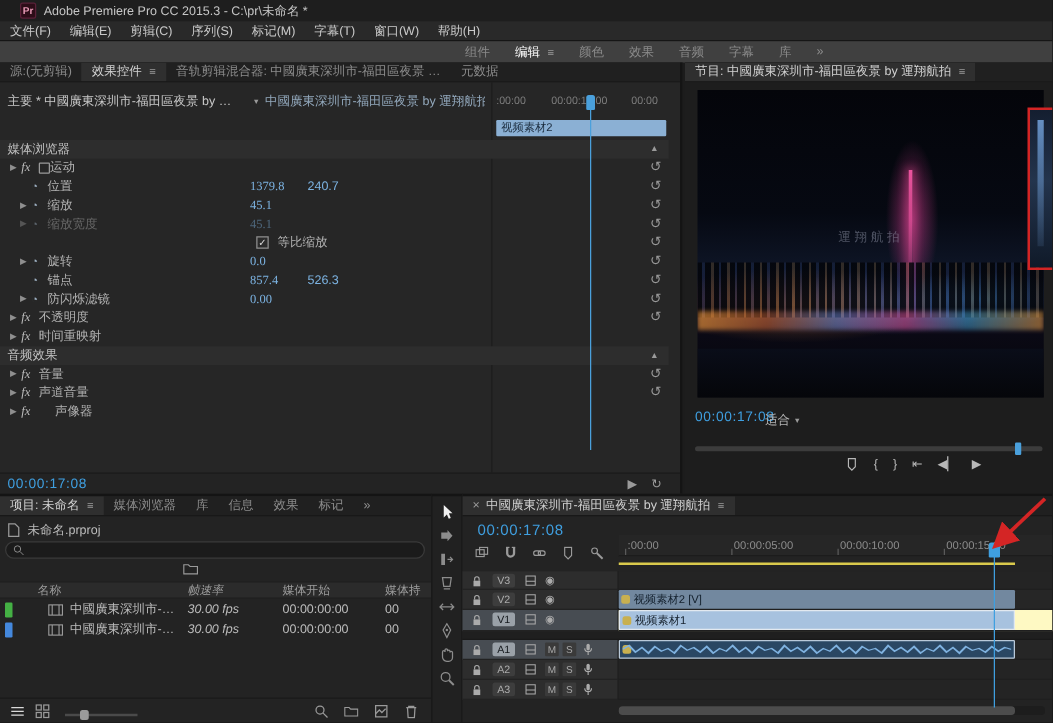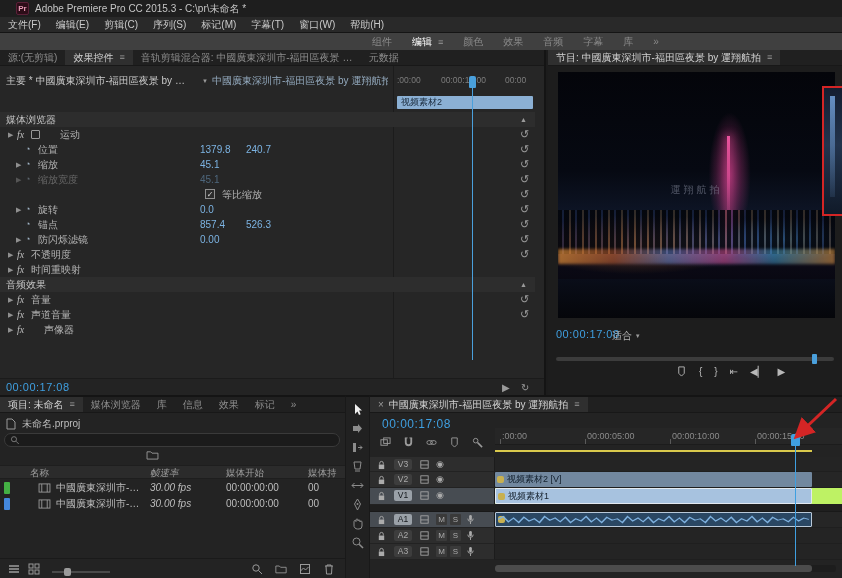--- a/index.html
+++ b/index.html
@@ -39,21 +39,21 @@
   .fxrow span { line-height:15px; }
   .fxrow.sec { background:#2d2d2d; color:#c1c1c1; }
   .sec-label { position:absolute; left:6px; }
   .sec-col { position:absolute; right:8px; font-size:7px; color:#9a9a9a; }
   .r-exp { position:absolute; font-size:7px; color:#8f8f8f; }
   .fx-fx { position:absolute; font-style:italic; font-family:"Liberation Serif","DejaVu Serif",serif; color:#bdbdbd; }
   .mi { position:absolute; left:31px; top:3px; width:9px; height:9px; border:1px solid #9a9a9a; border-radius:1px; }
   .r-sw { position:absolute; left:25px; color:#9fb2c4; font-size:9px; }
   .r-lab { position:absolute; white-space:nowrap; }
   .pv { position:absolute; color:#7cb3e2; }
-  .px { left:200px; } .py { left:246px; }
+  .px { left:200px;font-family:Liberation Serif, serif; } .py { left:246px; }
   .r-reset { position:absolute; left:520px; color:#9a9a9a; font-size:11px; }
   .dim { opacity:.45; }
   .cb { position:absolute; left:205px; top:2px; width:10px; height:10px; border:1px solid #8f8f8f; background:#2b2b2b; color:#d8d8d8; font-size:8px; line-height:9px !important; text-align:center; }
   .cb-label { position:absolute; left:222px; }
   .fx-ph-head { position:absolute; left:469px; top:10px; width:7px; height:12px; background:#4aa0dc; border-radius:2px 2px 1px 1px; z-index:4; }
   .fx-playhead { position:absolute; left:472px; top:22px; width:1px; height:272px; background:#4aa0dc; z-index:3; }
   .fx-status { position:absolute; left:0; bottom:0; right:0; height:17px; background:#232323; border-top:1px solid #1b1b1b; font-size:11px; }
   .fx-status .tc { position:absolute; left:6px; top:2px; color:#3f9fe0; letter-spacing:.5px; }
   .fx-sicon { position:absolute; top:3px; color:#9a9a9a; font-size:10px; }
 
@@ -211,21 +211,21 @@
 
       <div class="fx-rows">
         <div class="fxrow sec">
           <span class="sec-label">媒体浏览器</span>
           <span class="sec-col">▲</span>
         </div>
         <div class="fxrow">
           <span class="r-exp" style="left:8px">▶</span>
           <span class="fx-fx" style="left:17px">fx</span>
           <span class="mi"></span>
-          <span class="r-lab" style="left:60px">运动</span>
+          <span class="r-lab" style="left:40px">运动</span>
           <span class="r-reset">↺</span>
         </div>
         <div class="fxrow">
           <span class="r-sw">◔</span>
           <span class="r-lab" style="left:38px">位置</span>
           <span class="pv px">1379.8</span>
           <span class="pv py">240.7</span>
           <span class="r-reset">↺</span>
         </div>
         <div class="fxrow">
@@ -612,21 +612,21 @@
             </span>
           <span class="tname">V1</span>
           <span class="sy">
               <svg viewBox="0 0 11 11">
                 <rect x="1" y="1" width="9" height="9"></rect>
                 <path d="M1,6 h9"></path>
               </svg>
             </span>
           <span class="eye">◉</span>
         </div>
-        <div class="lane" style="background:#bef264">
+        <div class="lane" style="background:#fef9c3">
           <div class="clip v1">
             <span class="fxbadge"></span>
             <span>视频素材1</span>
           </div>
         </div>
       </div>
       <div class="tl-divider"></div>
 
       <div class="trk tgt" style="top:55px;height:16px">
         <div class="th">

